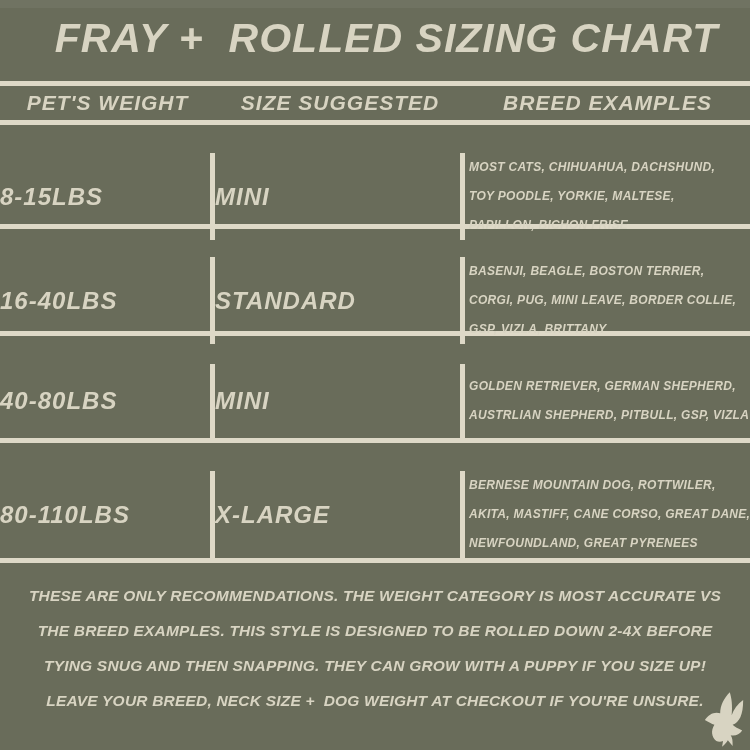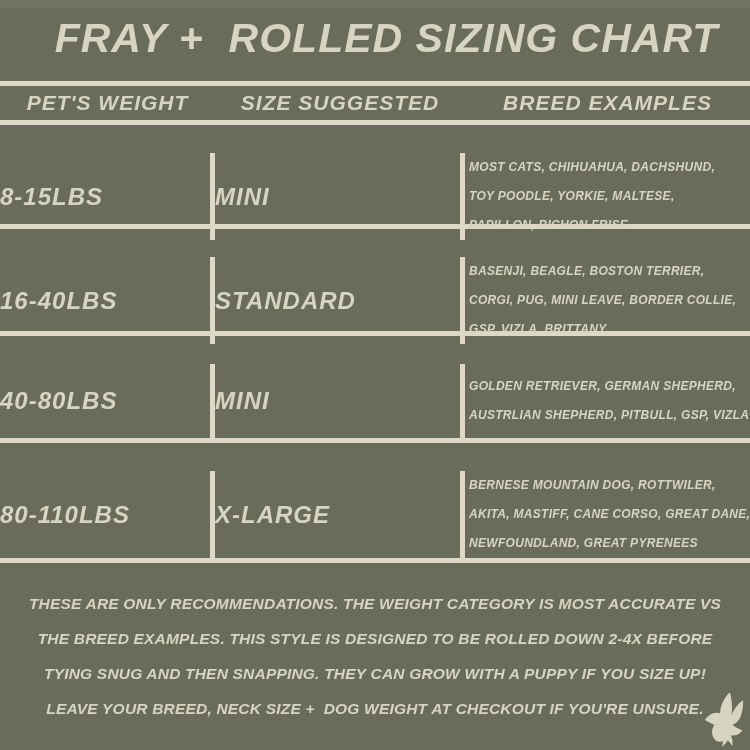--- a/index.html
+++ b/index.html
@@ -53,21 +53,21 @@
   .cell{
     display:flex;flex-direction:column;align-items:flex-start;justify-content:center;
     box-sizing:border-box;text-align:center;margin-top:28px;
   }
   .cell.weight,.cell.size{font-size:24px;letter-spacing:1px;}
   .cell.weight{border-right:5px solid var(--line);}
   .cell.size{border-right:5px solid var(--line);}
   .cell.breeds{font-size:12px;letter-spacing:0.3px;line-height:29px;padding:0 4px;}
   .breed-line{white-space:pre;}
   .footer-section{
-    padding-top:23px;
+    padding-top:15px;
     text-align:center;
   }
   .footer-line{
     font-size:15.5px;letter-spacing:0.2px;line-height:35px;white-space:pre;
   }
   .bird{
     position:absolute;right:3px;bottom:2px;width:46px;height:56px;
   }
   .bird svg{width:100%;height:100%;fill:var(--ink);}
 </style>

